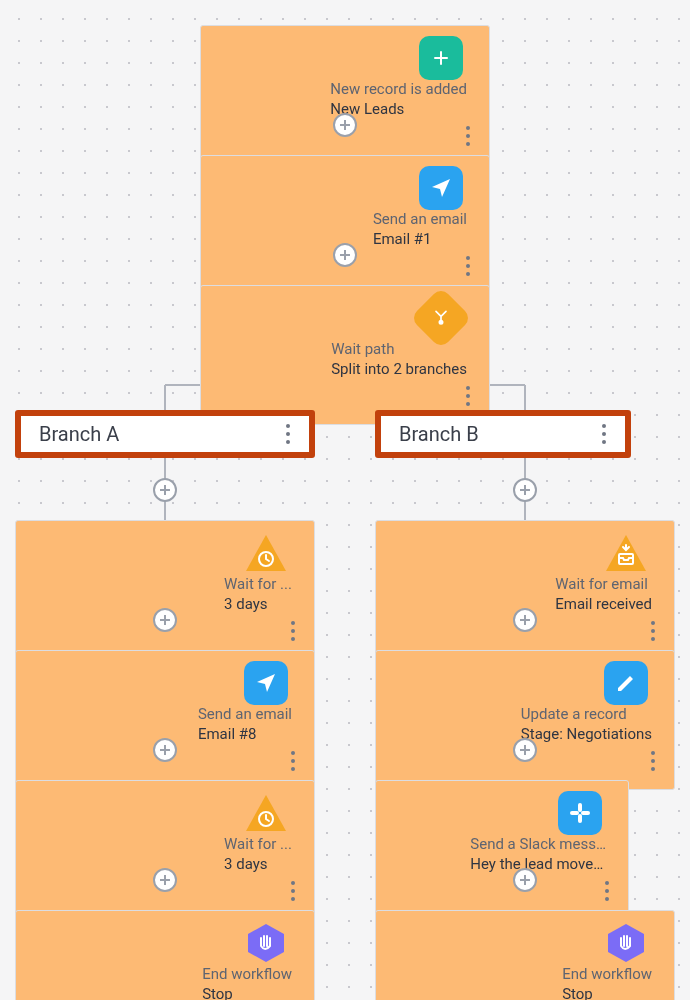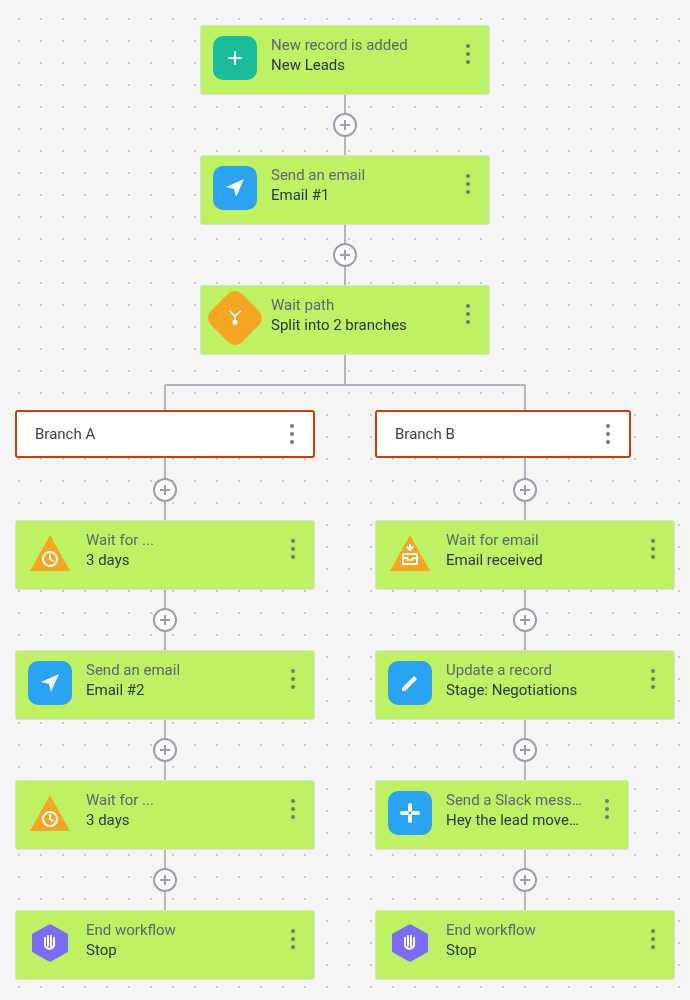--- a/index.html
+++ b/index.html
@@ -15,27 +15,28 @@
     overflow: hidden;
   }
   svg.connectors {
     position: absolute;
     top: 0; left: 0;
     width: 690px; height: 1000px;
     pointer-events: none;
   }
   .node {
     position: absolute;
-    background: #bef264;
+    background: #fdba74;
     border: 1px solid #dcdde1;
     border-radius: 3px;
     display: flex;
-    align-items: flex-start;
+    align-items: flex-end;
     padding: 10px 12px;
     min-height: 70px;
+    flex-direction: column;
   }
   .node .icon {
     width: 44px; height: 44px;
     border-radius: 10px;
     flex-shrink: 0;
     display: flex;
     align-items: center;
     justify-content: center;
     margin-right: 14px;
   }
@@ -71,28 +72,28 @@
     flex-shrink: 0;
   }
   .node .more span {
     width: 4px; height: 4px;
     background: #707683;
     border-radius: 50%;
   }
   .branch-header {
     position: absolute;
     background: #fff;
-    border: 2px solid #c2410c;
+    border: 6px solid #c2410c;
     border-radius: 3px;
     display: flex;
     align-items: center;
     justify-content: space-between;
     padding: 0 12px 0 18px;
     height: 48px;
-    font-size: 15px;
+    font-size: 20px;
     color: #3a3f4a;
   }
   .branch-header .more {
     width: 18px; height: 36px;
     display: flex;
     flex-direction: column;
     justify-content: center;
     align-items: center;
     gap: 4px;
     cursor: pointer;
@@ -258,21 +259,21 @@
 </div>
 
 <div class="node" style="left:15px; top:650px; width:300px">
   <div class="icon ic-send">
     <svg width="24" height="24" viewBox="0 0 24 24" fill="#fff">
         <path d="M3 11 L21 3 L13 21 L11 13 Z"></path>
       </svg>
   </div>
   <div class="text">
     <div class="title">Send an email</div>
-    <div class="subtitle">Email #2</div>
+    <div class="subtitle">Email #8</div>
   </div>
   <div class="more">
       <span></span>
       <span></span>
       <span></span>
     </div>
 </div>
 
 <div class="node" style="left:15px; top:780px; width:300px">
   <div class="icon ic-tri">

